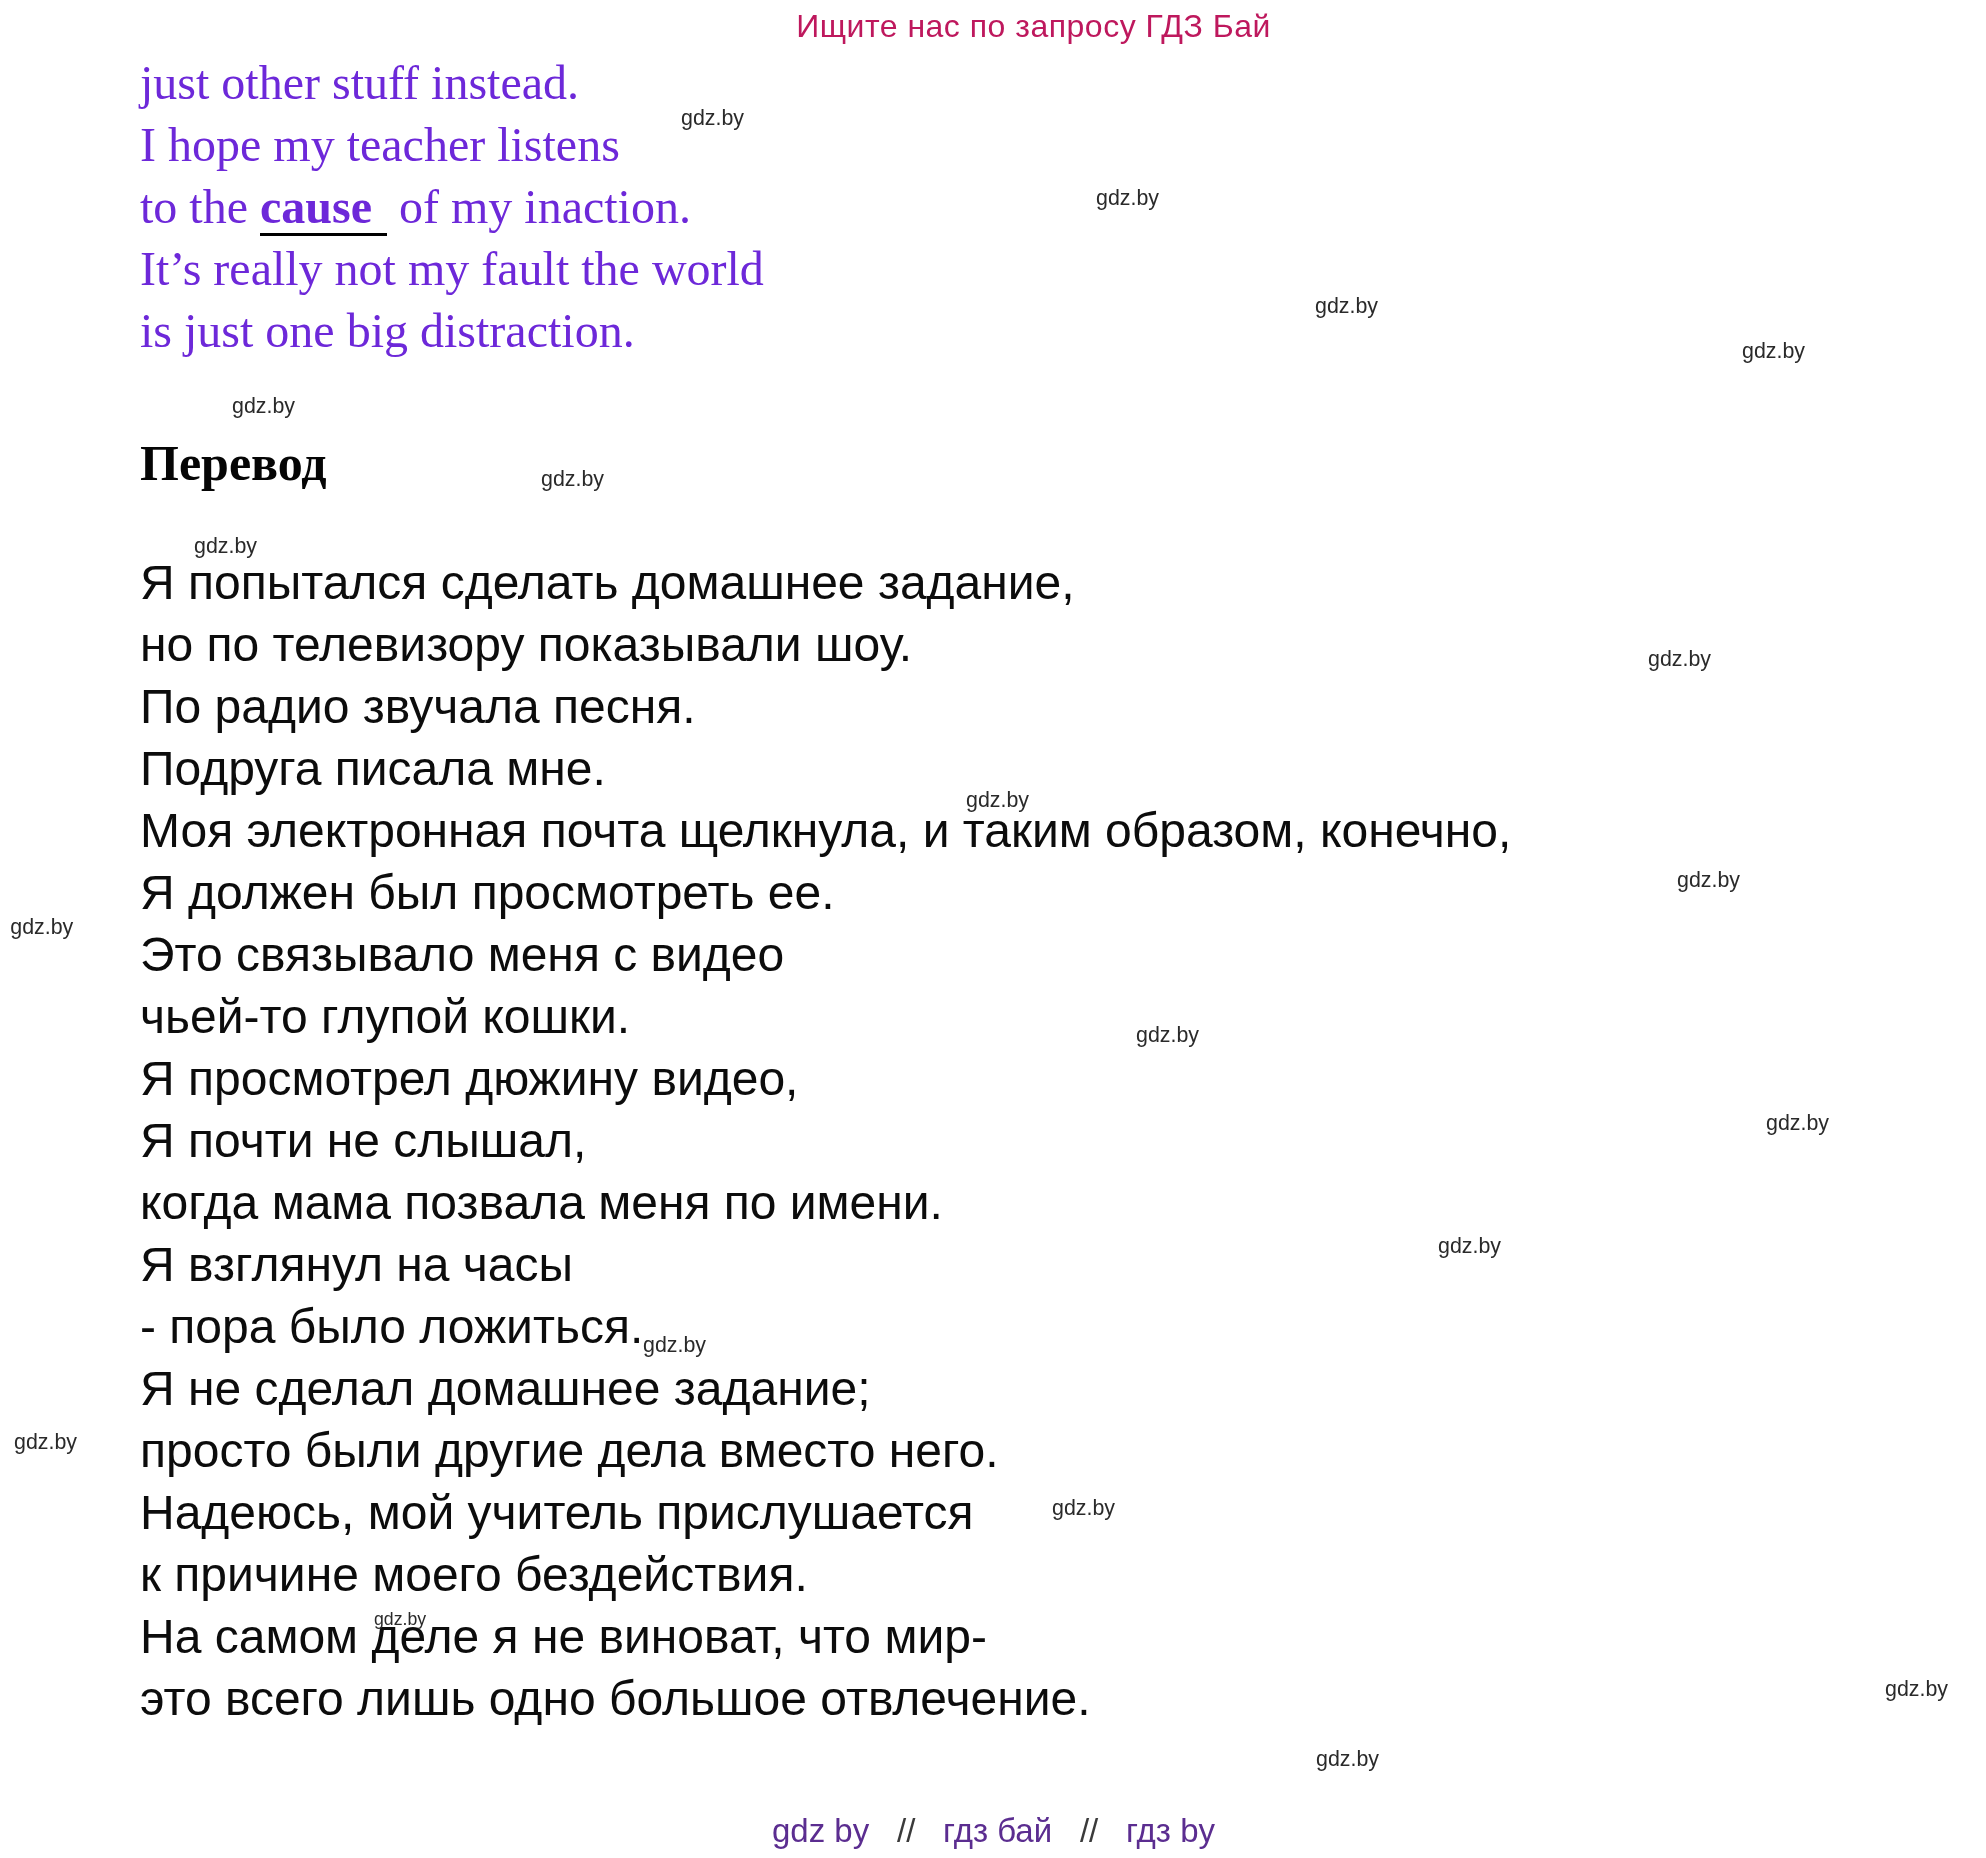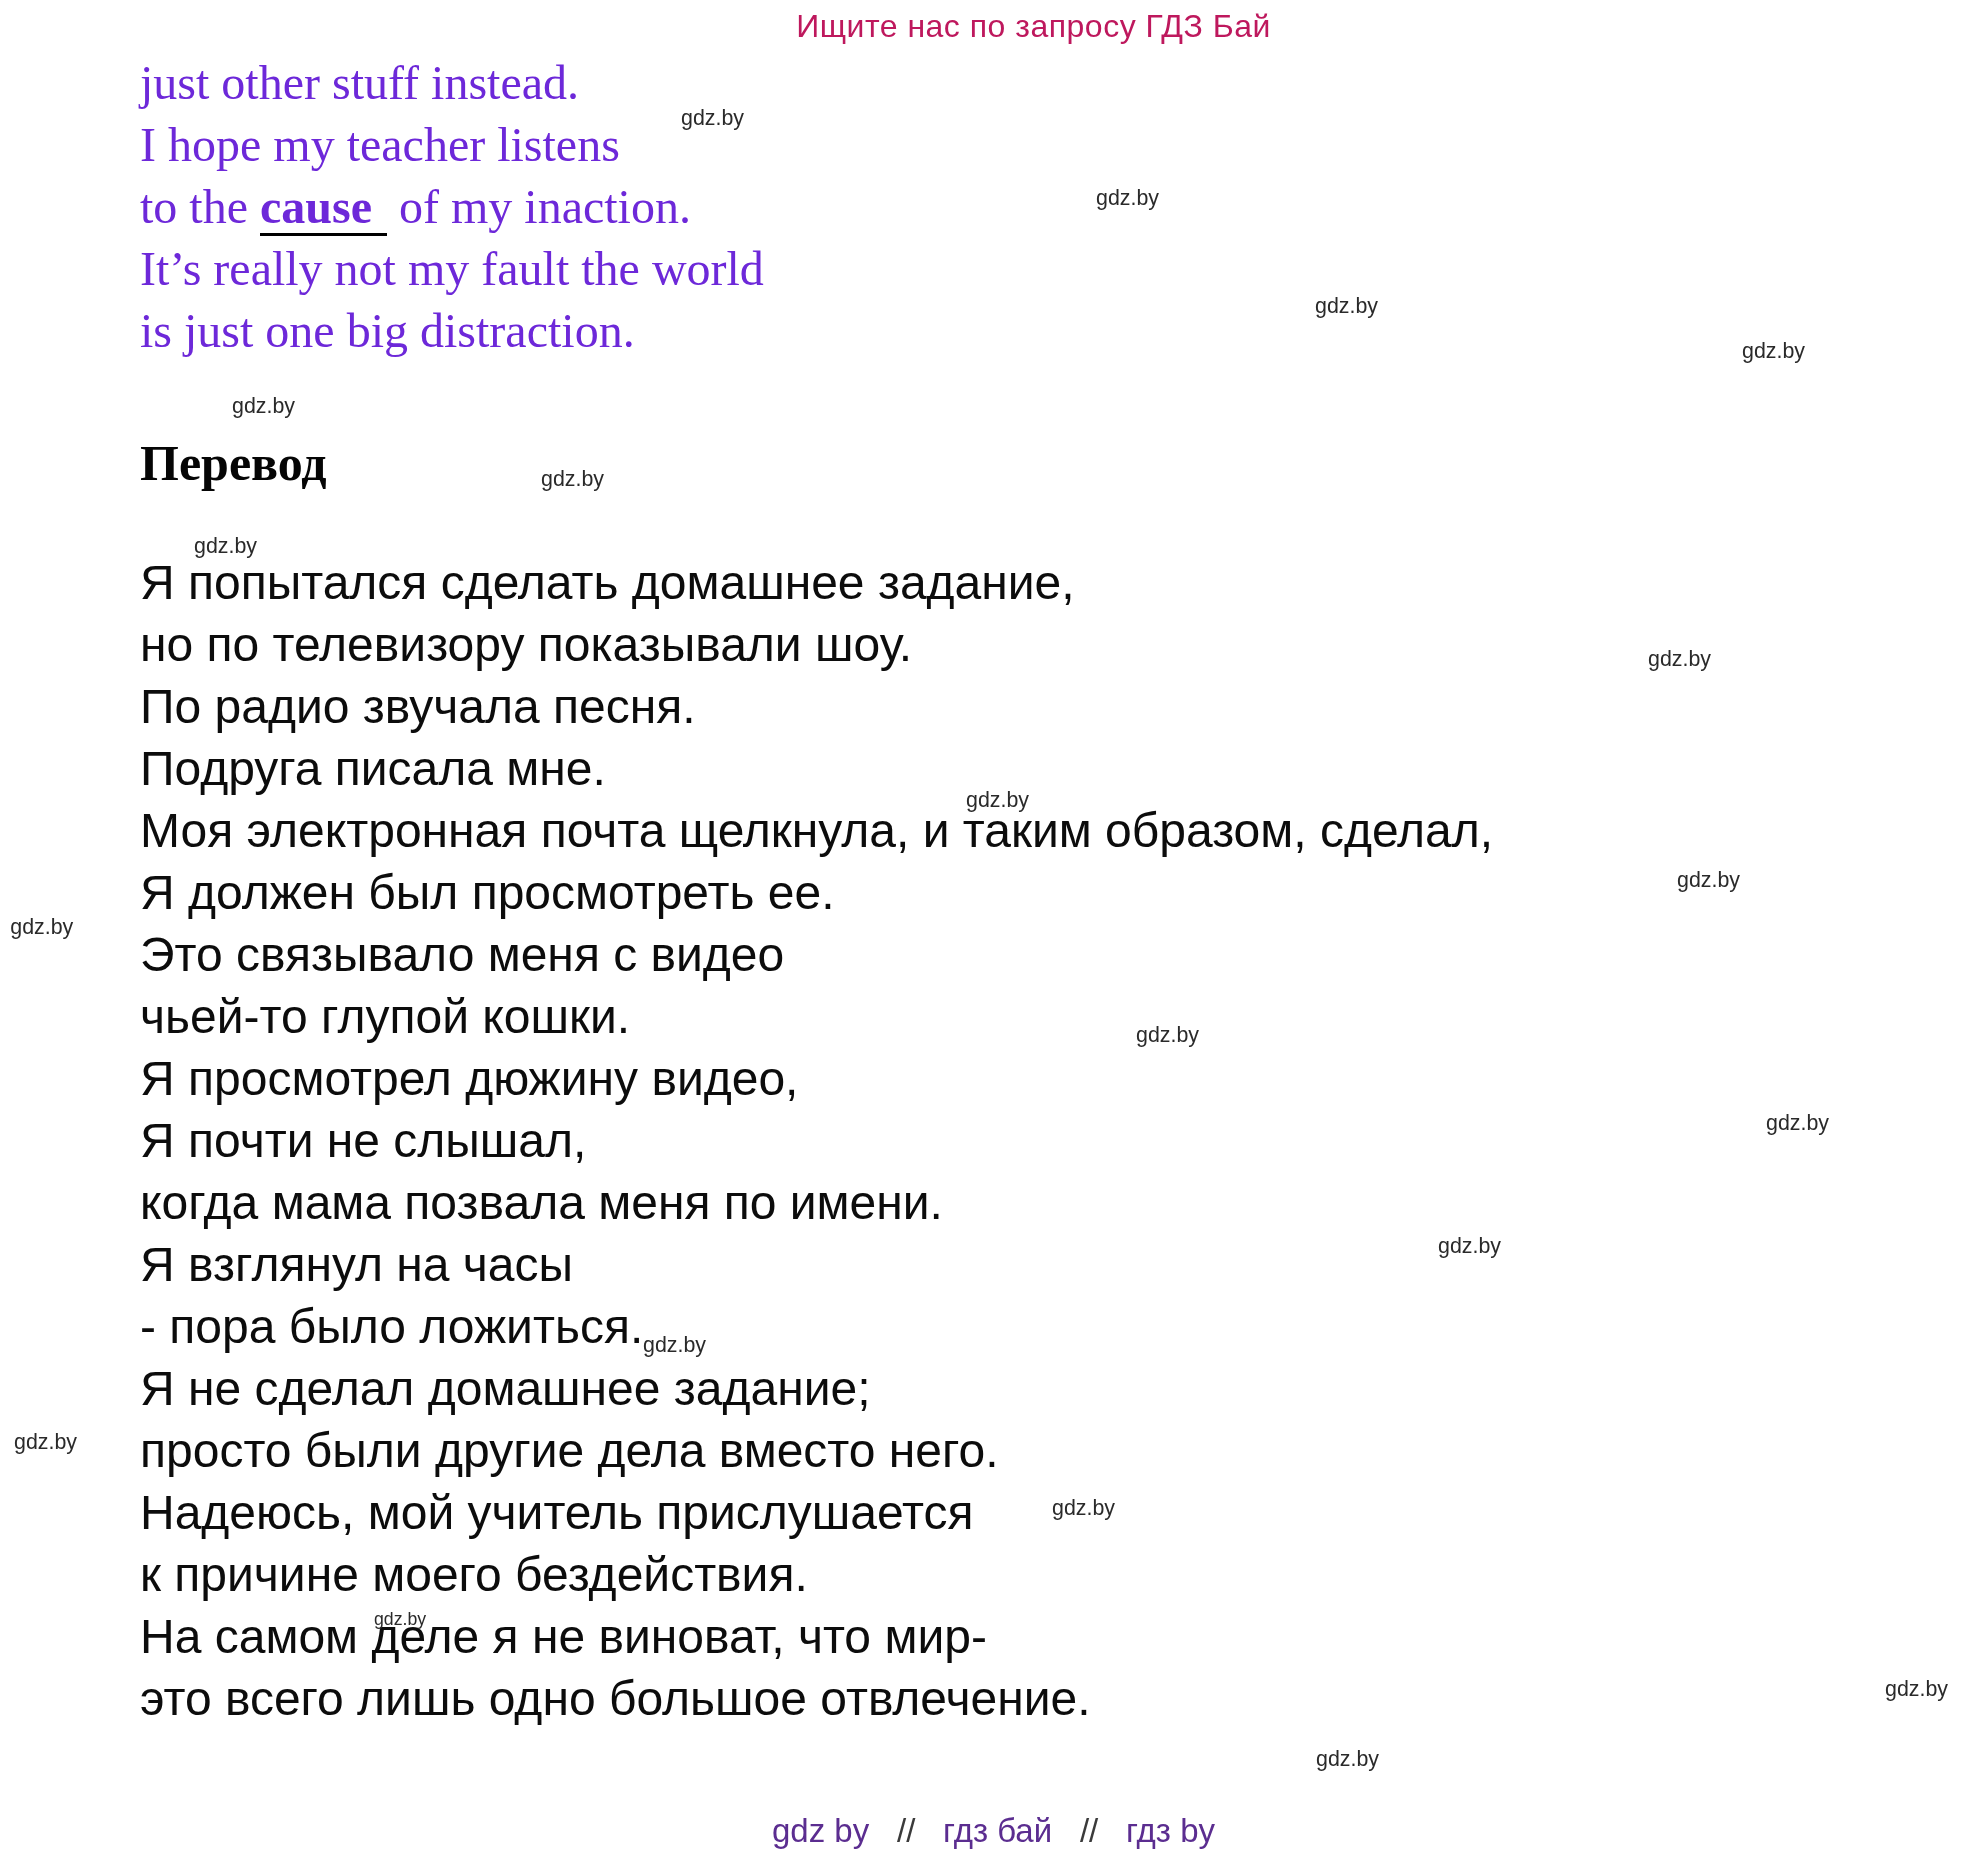--- a/index.html
+++ b/index.html
@@ -84,21 +84,21 @@
     <span class="poem-line">is just one big distraction.</span>
   </div>
 
   <div class="perevod">Перевод</div>
 
   <div class="translation">
     <span class="t-line">Я попытался сделать домашнее задание,</span>
     <span class="t-line">но по телевизору показывали шоу.</span>
     <span class="t-line">По радио звучала песня.</span>
     <span class="t-line">Подруга писала мне.</span>
-    <span class="t-line">Моя электронная почта щелкнула, и таким образом, сделал,</span>
+    <span class="t-line">Моя электронная почта щелкнула, и таким образом, конечно,</span>
     <span class="t-line">Я должен был просмотреть ее.</span>
     <span class="t-line">Это связывало меня с видео</span>
     <span class="t-line">чьей-то глупой кошки.</span>
     <span class="t-line">Я просмотрел дюжину видео,</span>
     <span class="t-line">Я почти не слышал,</span>
     <span class="t-line">когда мама позвала меня по имени.</span>
     <span class="t-line">Я взглянул на часы</span>
     <span class="t-line">- пора было ложиться.</span>
     <span class="t-line">Я не сделал домашнее задание;</span>
     <span class="t-line">просто были другие дела вместо него.</span>

